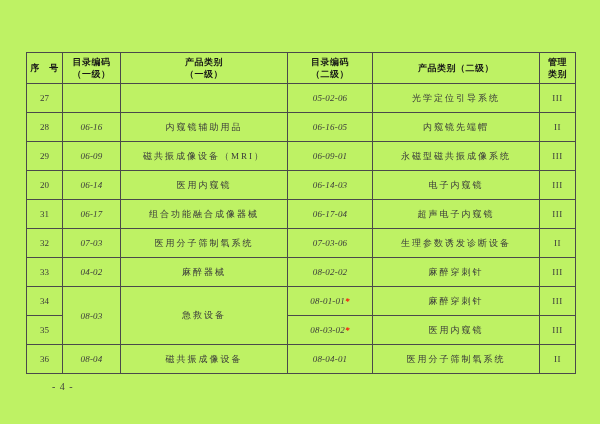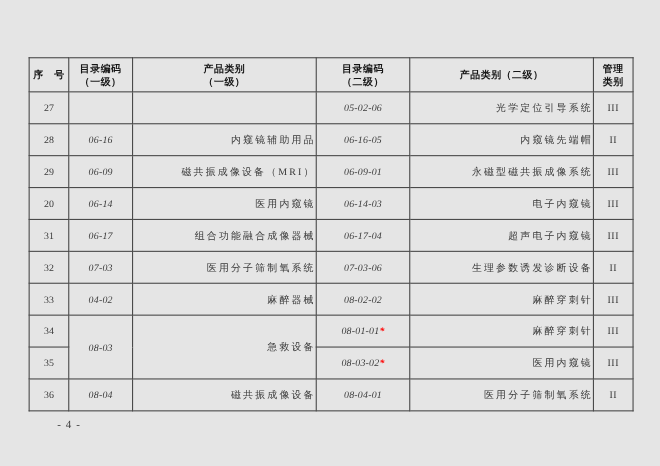--- a/index.html
+++ b/index.html
@@ -4,21 +4,21 @@
 <style>
   html, body {
     margin: 0;
     padding: 0;
     background: #ffffff;
   }
   .page {
     position: relative;
     width: 600px;
     height: 424px;
-    background: #e5e5e5;
+    background: #bef264;
     font-family: "Liberation Serif", "DejaVu Serif", serif;
     overflow: hidden;
   }
   table.catalog {
     position: absolute;
     left: 26px;
     top: 52px;
     width: 549px;
     border-collapse: collapse;
     table-layout: fixed;
@@ -49,21 +49,20 @@
   }
   td.code {
     font-size: 9.5px;
     color: #2c2c2c;
     letter-spacing: 0.2px;
     font-style: italic;
   }
   td.zh {
     letter-spacing: 2px;
     color: #414141;
-    text-align: right;
   }
   td.cls {
     font-size: 9.5px;
     color: #2c2c2c;
     letter-spacing: 0.5px;
   }
   .star {
     color: #ff0000;
     font-weight: bold;
   }

